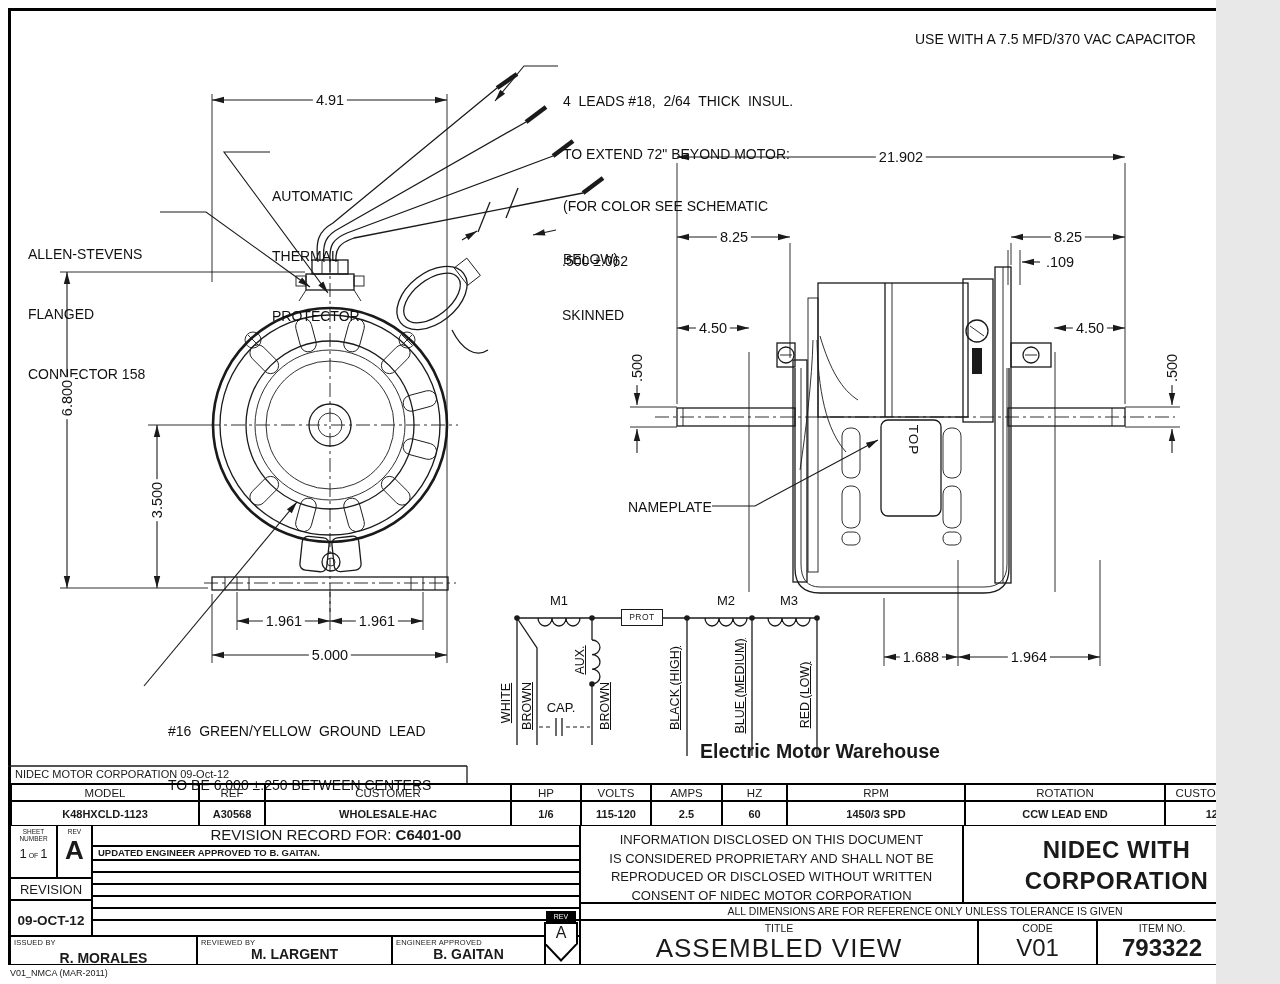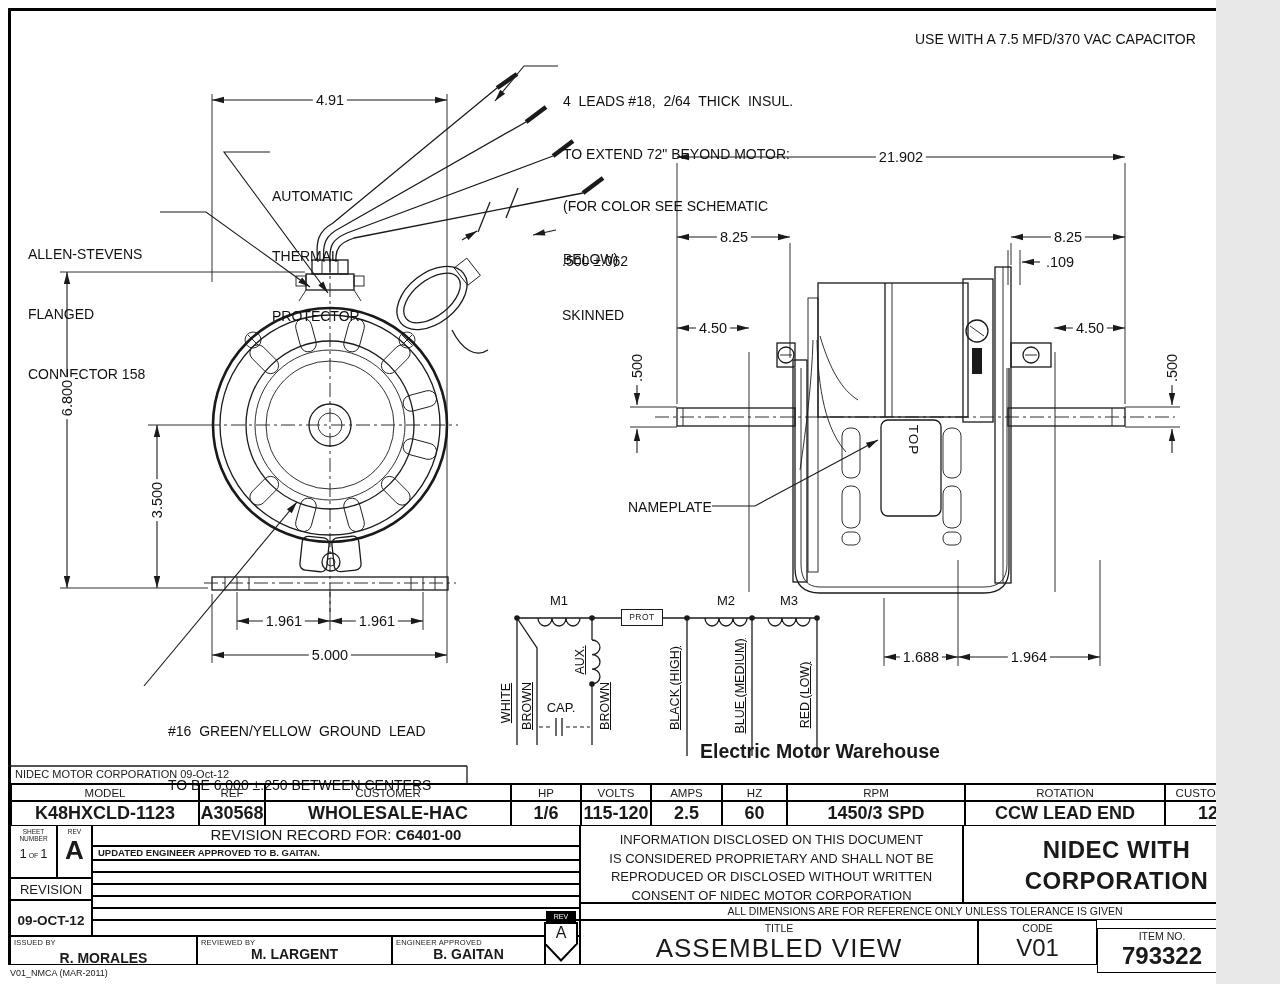--- a/index.html
+++ b/index.html
@@ -22,21 +22,21 @@
           transform:translate(-50%,-50%);color:#111;}
   .dimlab.rot{transform:translate(-50%,-50%) rotate(-90deg);}
   .rotlab{position:absolute;font-size:12.5px;white-space:nowrap;color:#111;
           transform:translate(-50%,-50%) rotate(-90deg);text-decoration:underline;}
   .cell{position:absolute;border:1.5px solid #000;box-sizing:border-box;background:#fff;}
   .cell-label{position:absolute;left:3px;top:1px;font-size:7.5px;letter-spacing:.2px;color:#222;}
   .cell-val{width:100%;text-align:center;font-weight:bold;font-size:14px;}
   table.spec{border-collapse:collapse;table-layout:fixed;width:1260px;}
   table.spec td{border:2px solid #000;text-align:center;padding:0;overflow:hidden;}
   table.spec tr.hd td{font-size:11.5px;height:15px;}
-  table.spec tr.vl td{font-size:18px;font-weight:bold;height:23px;}
+  table.spec tr.vl td{font-size:11px;font-weight:bold;height:23px;}
   .penta-outer{position:absolute;background:#000;
      clip-path:polygon(0 0,100% 0,100% 55%,50% 100%,0 55%);}
   .penta-inner{position:absolute;left:2px;top:2px;right:2px;bottom:3px;background:#fff;
      clip-path:polygon(0 0,100% 0,100% 55%,50% 100%,0 55%);
      display:flex;align-items:flex-start;justify-content:center;font-size:16px;}
 </style>
 </head>
 <body>
 
 <div id="page">
@@ -436,21 +436,21 @@
   </div>
   <div class="cell" style="left:580px;top:903px;width:690px;height:17px;text-align:center;font-size:10.5px;line-height:14px;">ALL DIMENSIONS ARE FOR REFERENCE ONLY UNLESS TOLERANCE IS GIVEN</div>
   <div class="cell" style="left:580px;top:920px;width:398px;height:45px;text-align:center;">
     <div style="font-size:10.5px;margin-top:1px;">TITLE</div>
     <div style="font-size:26px;letter-spacing:1px;line-height:28px;">ASSEMBLED VIEW</div>
   </div>
   <div class="cell" style="left:978px;top:920px;width:119px;height:45px;text-align:center;">
     <div style="font-size:10.5px;margin-top:1px;">CODE</div>
     <div style="font-size:24px;line-height:27px;">V01</div>
   </div>
-  <div class="cell" style="left:1097px;top:920px;width:130px;height:45px;text-align:center;margin-top:8px;">
+  <div class="cell" style="left:1097px;top:920px;width:130px;height:45px;text-align:center;">
     <div style="font-size:10.5px;margin-top:1px;">ITEM NO.</div>
     <div style="font-size:24px;font-weight:bold;line-height:27px;">793322</div>
   </div>
   <div class="cell" style="left:1227px;top:920px;width:43px;height:45px;text-align:center;">
     <div style="font-size:10.5px;margin-top:1px;">SIZE</div>
     <div style="font-size:24px;line-height:27px;">A</div>
   </div>
 
   <div style="position:absolute;left:10px;top:968px;font-size:9px;">V01_NMCA (MAR-2011)</div>
   <div style="position:absolute;left:1150px;top:968px;width:122px;text-align:right;font-size:9px;">SOLIDEDGE</div>

